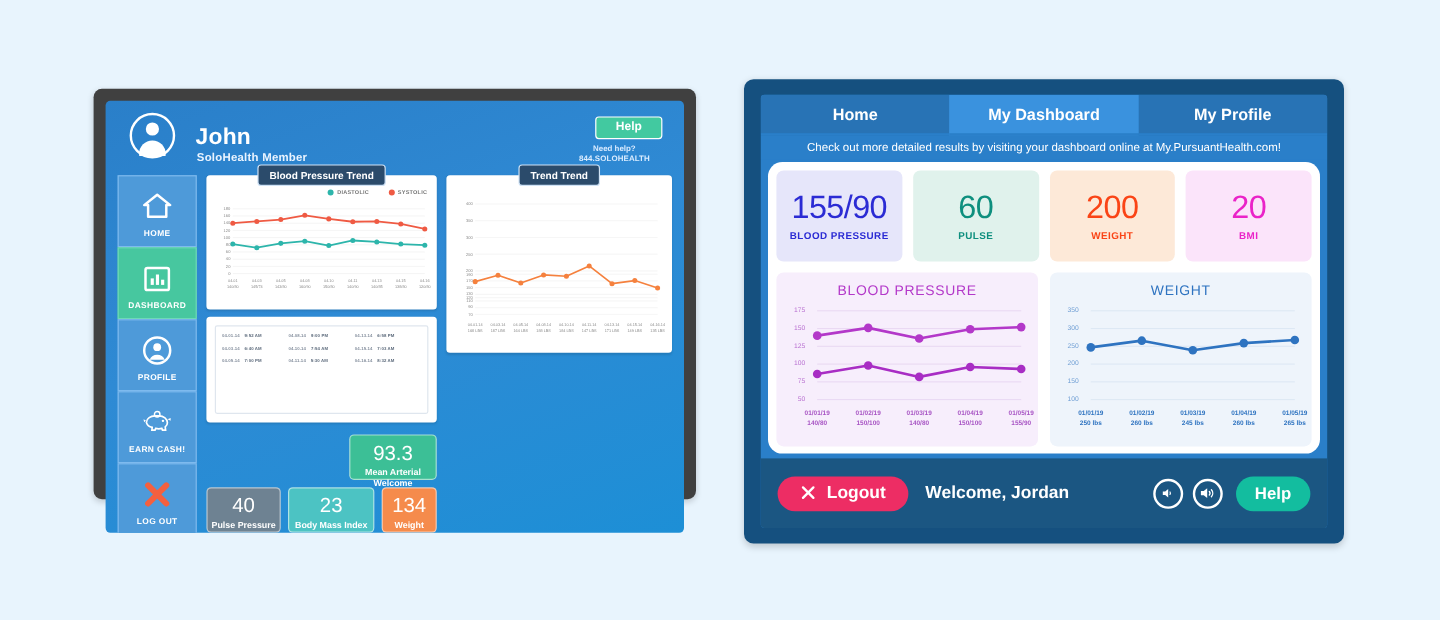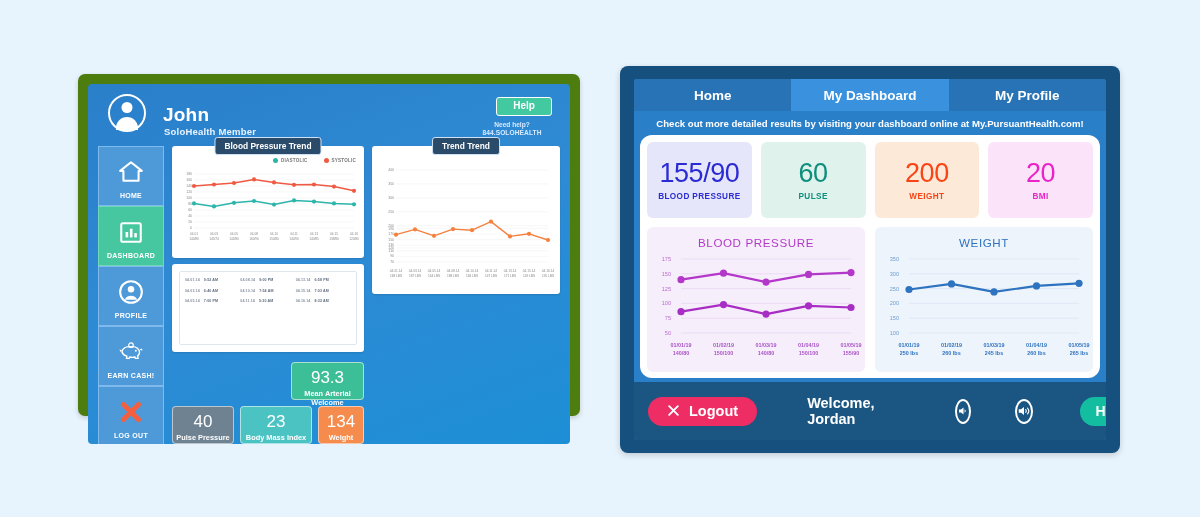--- a/index.html
+++ b/index.html
@@ -8,21 +8,21 @@
     background: #e8f4fd;
     font-family: "Liberation Sans", sans-serif;
     overflow: hidden;
     position: relative;
   }
 
   
   #left-panel {
     position: absolute; left: 78px; top: 74px;
     width: 502px; height: 342px;
-    background: #4d7c0f;
+    background: #404040;
     border-radius: 7px;
     padding: 22px;
     box-shadow: 0 2px 5px rgba(0,0,0,.18);
   }
   #left-inner {
     position: absolute; left: 10px; top: 10px;
     width: 482px; height: 360px;
     border-radius: 4px;
     background: linear-gradient(160deg,#2a7fc9 0%,#2f8ad4 45%,#1d8fd6 100%);
     overflow: hidden;
@@ -127,21 +127,21 @@
   }
   #rp-tabs { position:absolute; left:0; top:0; width:100%; height:34px; display:flex; }
   .rp-tab {
     flex:1; color:#fff; font-size:13.5px; font-weight:bold;
     display:flex; align-items:center; justify-content:center;
     background:#2873b5; border-bottom:2px solid #2a7fc9;
   }
   .rp-tab.active { background:#3a92de; }
   #rp-banner {
     position:absolute; left:0; top:34px; width:100%; height:20px;
-    color:#fff; font-size:9.6px; font-weight:bold;
+    color:#fff; font-size:9.6px; font-weight:normal;
     display:flex; align-items:center; justify-content:center;
     background:#2a7fc9;
   }
   #rp-body {
     position:absolute; left:6px; top:56px; width:460px; height:243px;
     background:#fff; border-radius:12px; padding:7px;
   }
   #rp-metrics { display:flex; gap:9px; height:76px; }
   .rp-metric { flex:1; border-radius:6px; display:flex; flex-direction:column;
     align-items:center; justify-content:center; }
@@ -150,21 +150,21 @@
   #rp-charts { display:flex; gap:10px; margin-top:9px; height:145px; }
   .rp-chart { flex:1; border-radius:6px; position:relative; }
   .rp-chart .ct { position:absolute; top:9px; left:0; width:100%;
     text-align:center; font-size:11.6px; letter-spacing:.6px; }
   .rp-ax { position:absolute; font-size:5.6px; text-align:right; font-weight:500; }
   .rp-xl { position:absolute; font-size:5.4px; text-align:center;
     line-height:1.55; white-space:nowrap; font-weight:bold; }
 
   #rp-footer {
     position:absolute; left:0; bottom:0; width:100%; height:58px;
-    background:#1b5682; display:flex; align-items:center; padding:0 14px;gap:36px;
+    background:#1b5682; display:flex; align-items:center; padding:0 14px;
   }
   #rp-logout {
     background:#ed2d64; color:#fff; border-radius:16px;
     font-size:14.5px; font-weight:bold; padding:6px 19px 7px;
     display:flex; align-items:center; gap:9px;
   }
   #rp-welcome { color:#fff; font-size:14.5px; font-weight:bold; margin-left:14px; }
   .rp-vol {
     width:25px; height:25px; border:2px solid #fff; border-radius:50%;
     display:flex; align-items:center; justify-content:center; margin-left:8px;

